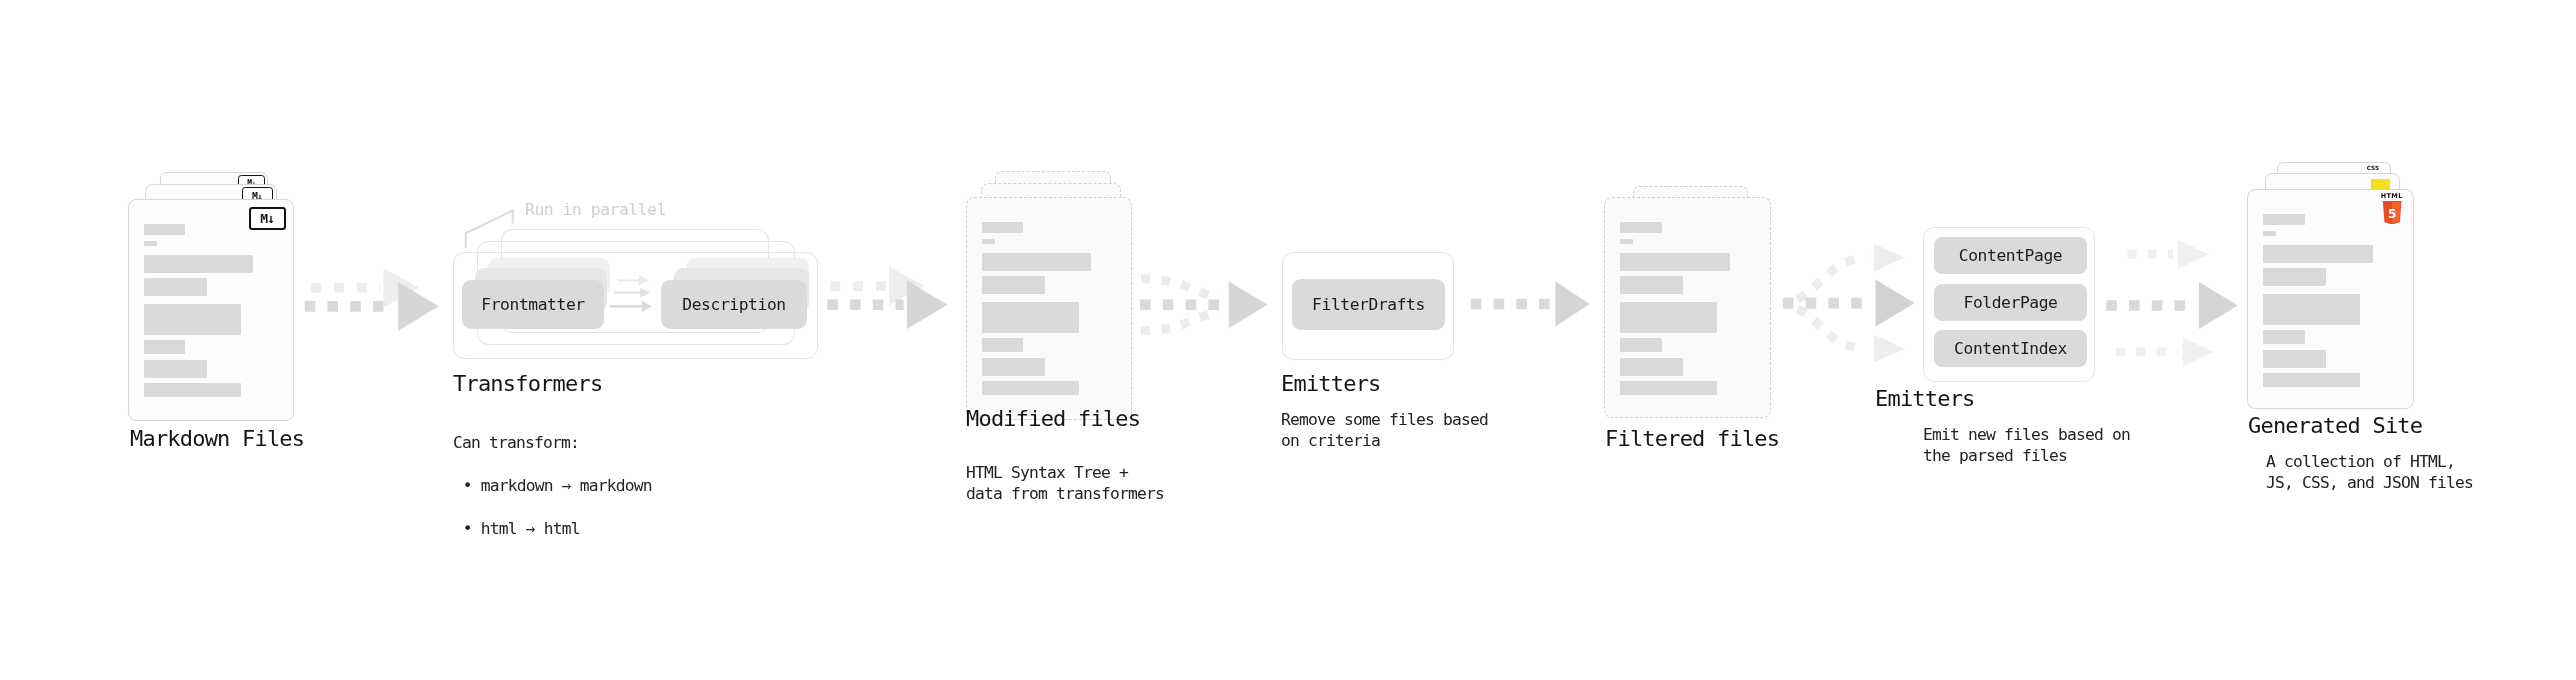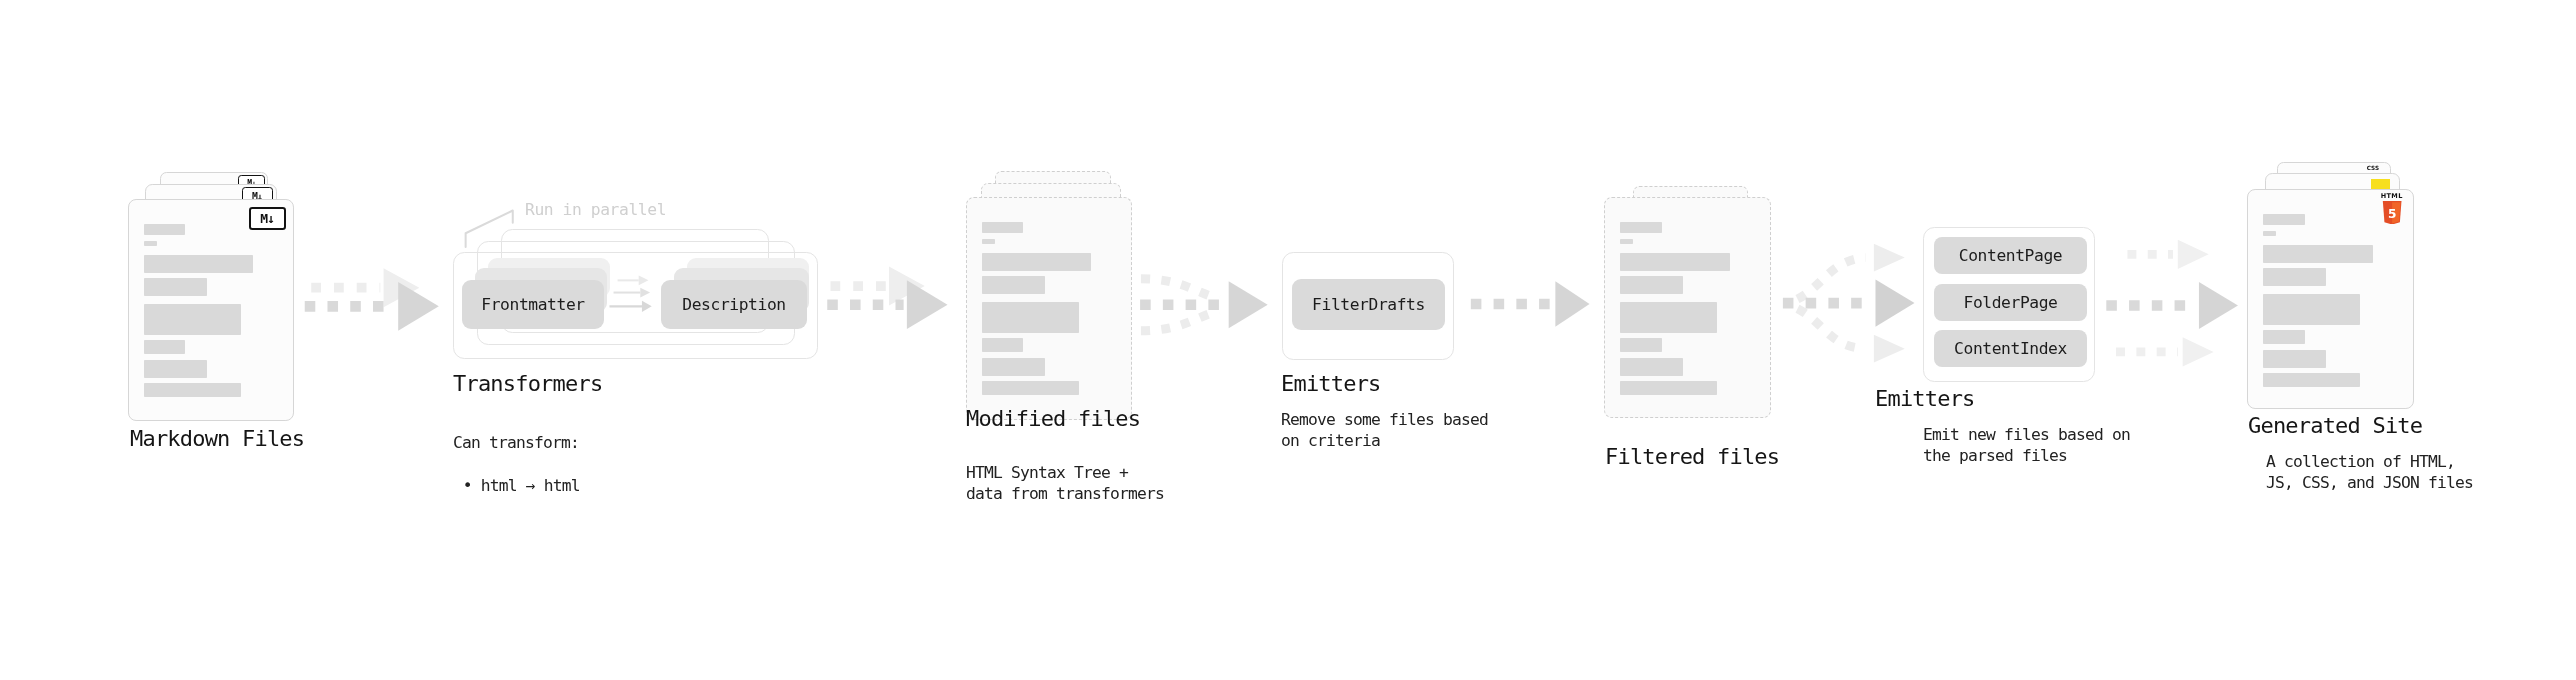--- a/index.html
+++ b/index.html
@@ -154,20 +154,21 @@
     <div class="pill" style="left:462px;top:280px;width:142px;height:49px;">Frontmatter</div>
 
     <div class="pill ghost2" style="left:687px;top:258px;width:122px;height:39px;"></div>
     <div class="pill ghost1" style="left:674px;top:268px;width:135px;height:44px;"></div>
     <div class="pill" style="left:661px;top:280px;width:146px;height:49px;">Description</div>
 
     <div class="stage-title" style="left:453px;top:371px;">Transformers</div>
     <div class="stage-desc" style="left:453px;top:411px;width:341px;">
       <span>Can transform:</span>
       <ul class="bullet-list">
+        <li>markdown → markdown</li>
         <li>html → html</li>
       </ul>
     </div>
   </div>
 
   <div>
     <div class="file-card dashed r8" style="left:995px;top:171px;width:116px;height:49px;"></div>
     <div class="file-card dashed r9" style="left:981px;top:183px;width:140px;height:52px;"></div>
     <div class="file-card dashed r10" style="left:966px;top:197px;width:166px;height:223px;">
       <div class="bars">
@@ -201,21 +202,21 @@
         <div class="bar bar-a"></div>
         <div class="bar bar-b"></div>
         <div class="bar bar-c"></div>
         <div class="bar bar-d"></div>
         <div class="bar bar-e"></div>
         <div class="bar bar-f"></div>
         <div class="bar bar-g"></div>
         <div class="bar bar-h"></div>
       </div>
     </div>
-    <div class="stage-title" style="left:1605px;top:444px;">Filtered files</div>
+    <div class="stage-title" style="left:1605px;top:426px;">Filtered files</div>
   </div>
 
   <div>
     <div class="frame" style="left:1923px;top:227px;width:172px;height:155px;"></div>
     <div class="pill" style="left:1934px;top:237px;width:153px;height:37px;border-radius:8.1px;">ContentPage</div>
     <div class="pill" style="left:1934px;top:284px;width:153px;height:37px;border-radius:8.1px;">FolderPage</div>
     <div class="pill" style="left:1934px;top:330px;width:153px;height:37px;border-radius:8.1px;">ContentIndex</div>
     <div class="stage-title" style="left:1875px;top:386px;">Emitters</div>
     <div class="stage-desc" style="left:1923px;top:424px;width:276px;">Emit new files based on
 the parsed files</div>

